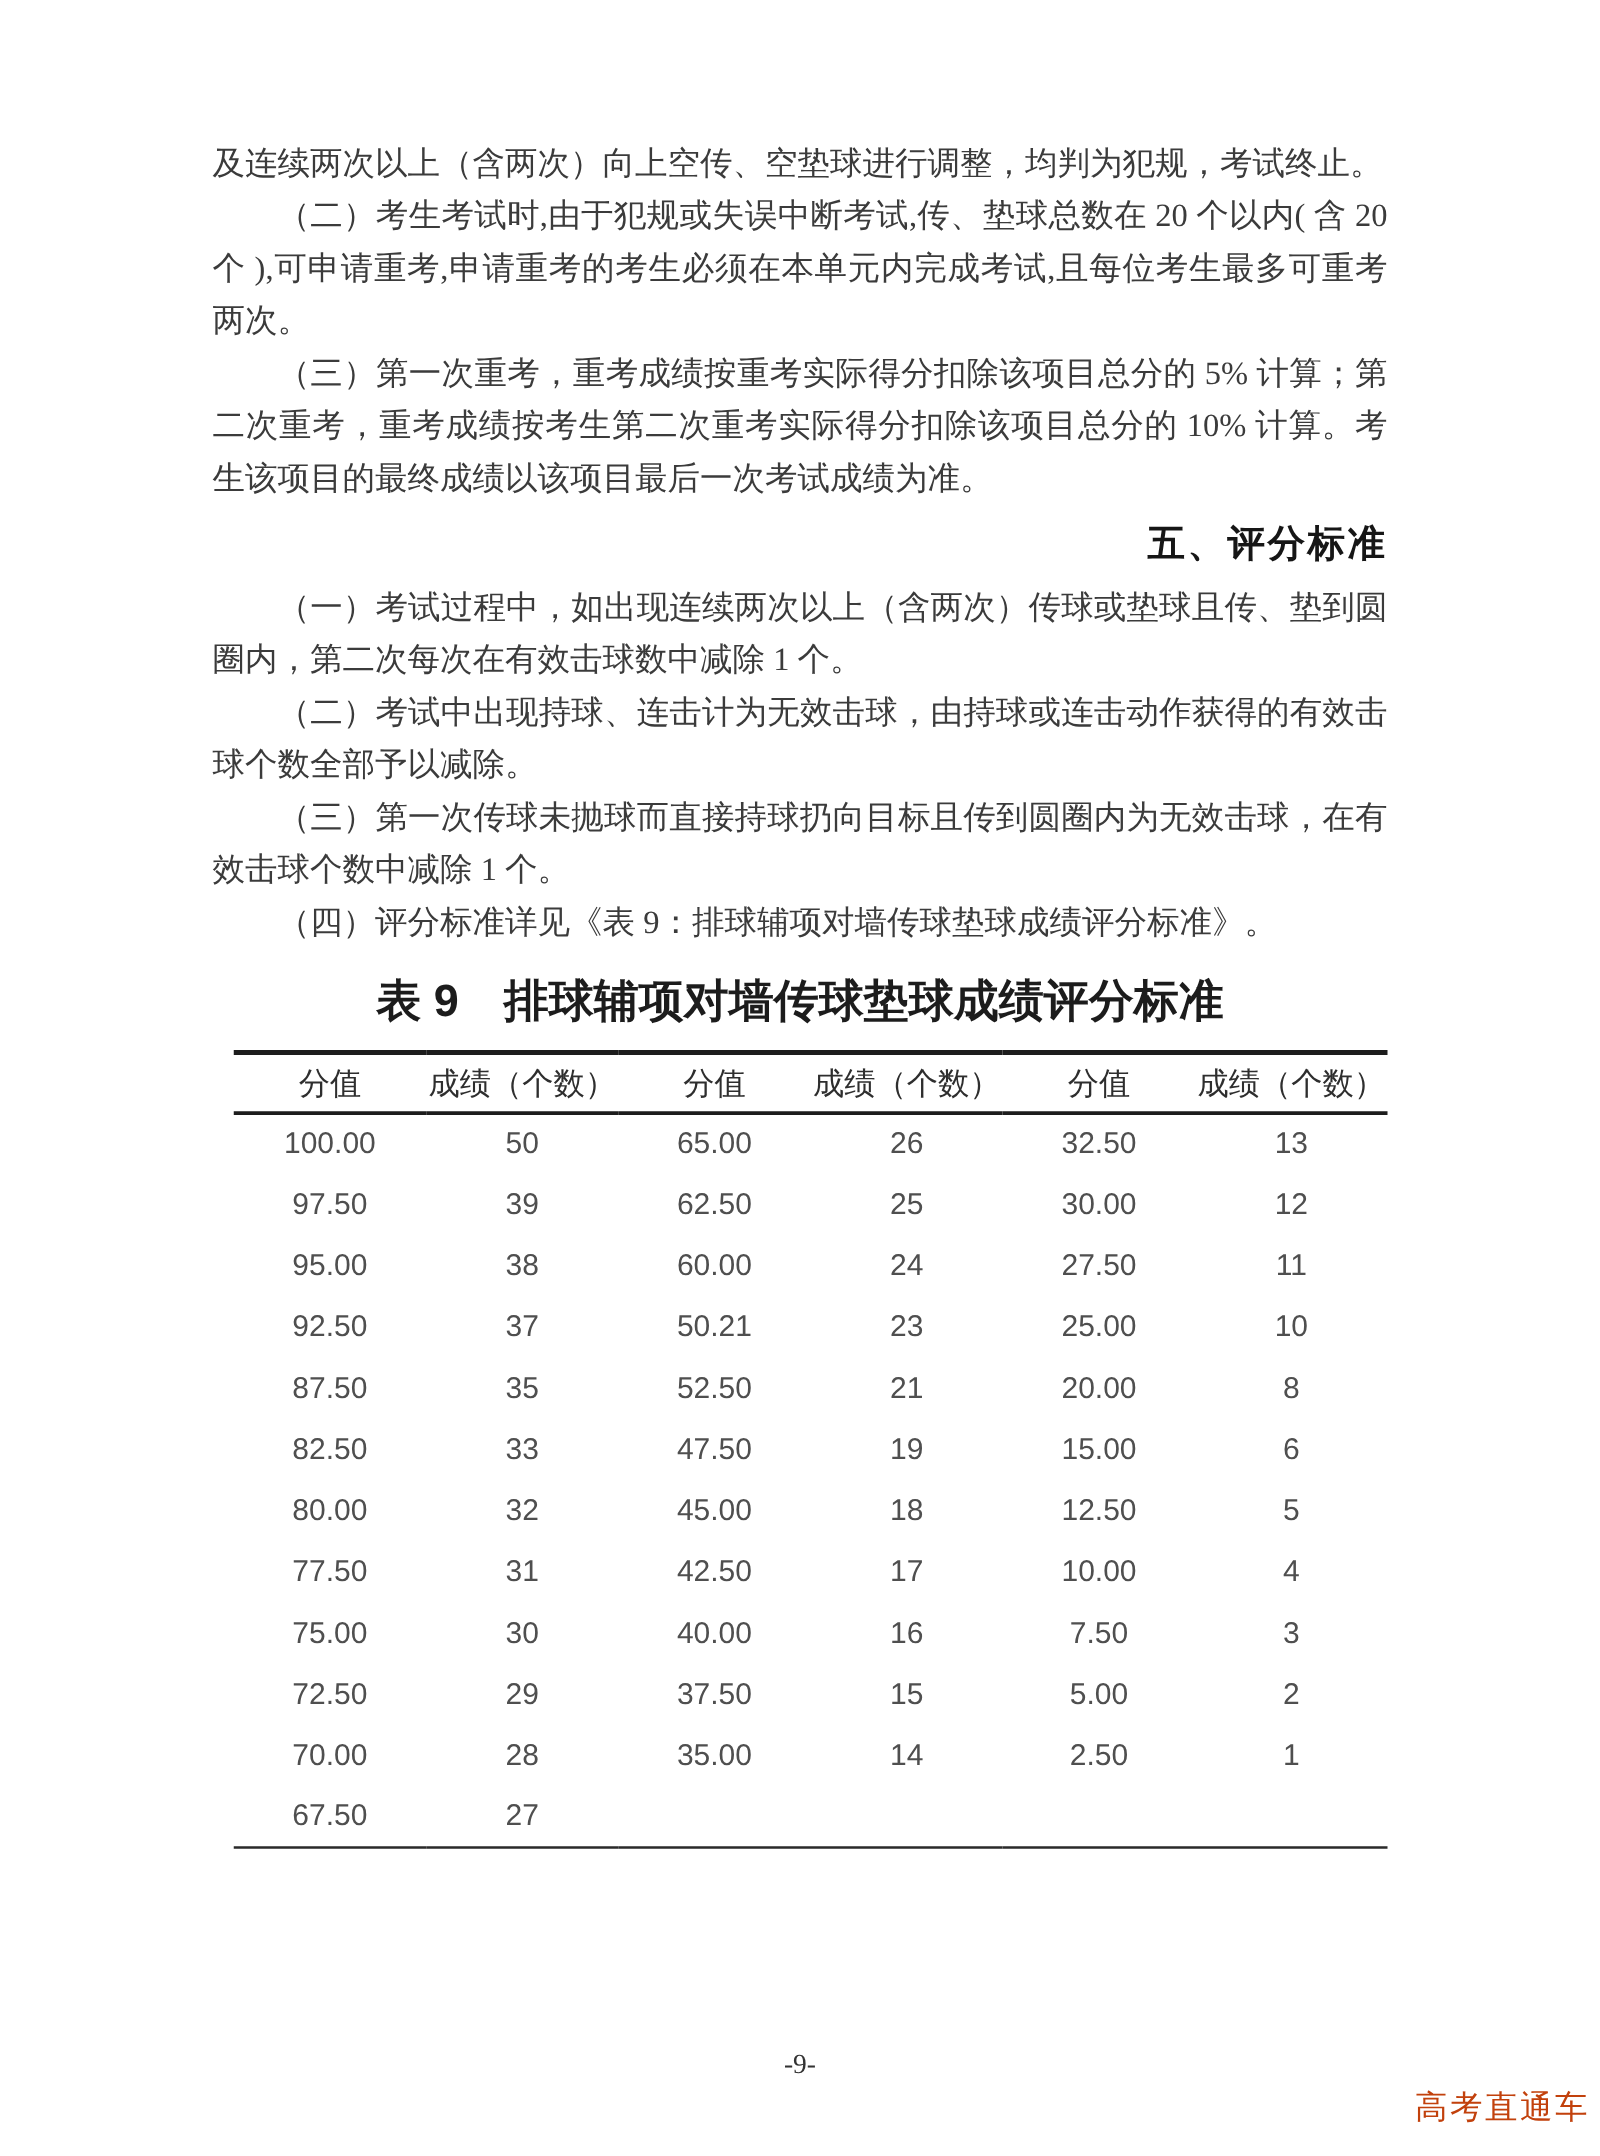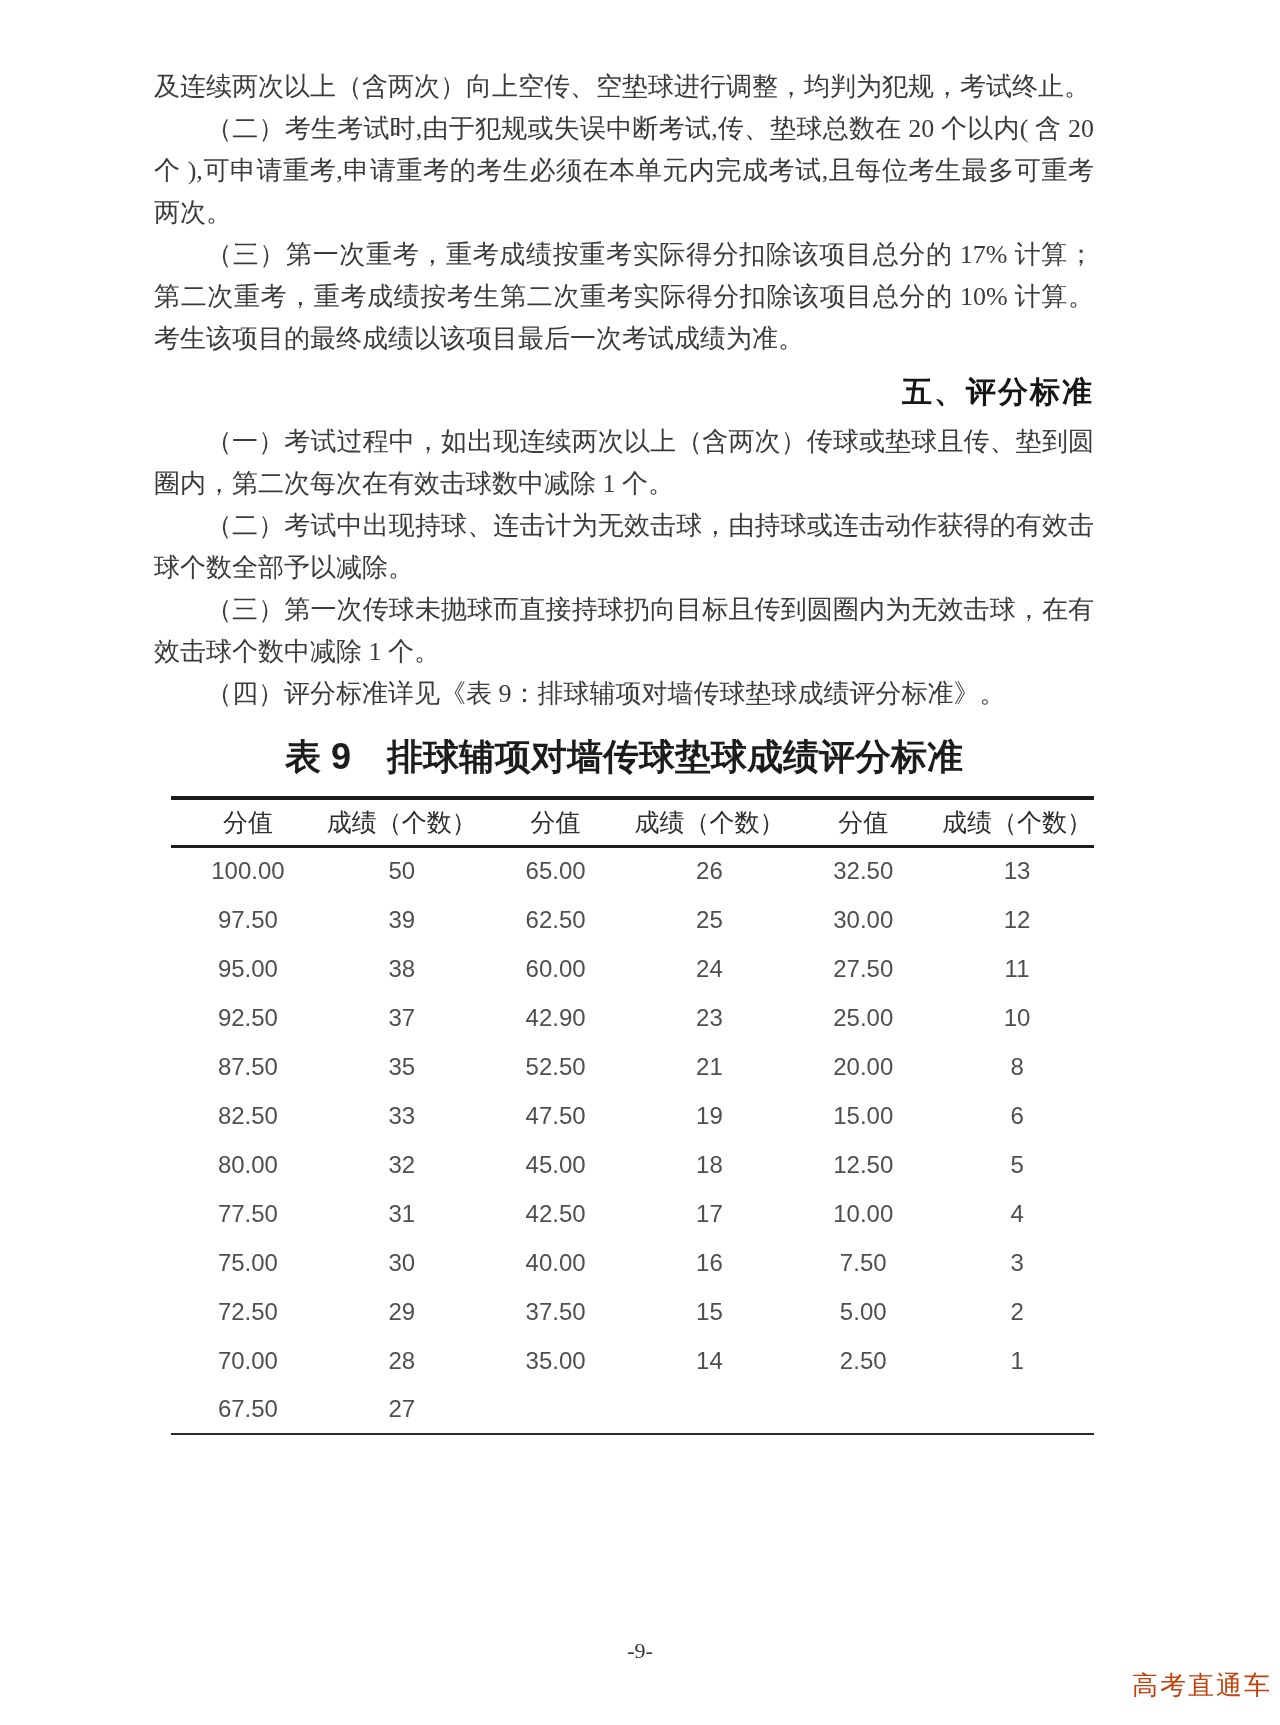--- a/index.html
+++ b/index.html
@@ -9,24 +9,24 @@
     width: 1280px;
     height: 1725px;
     margin: 0 auto;
     background: #ffffff;
     font-family: "Liberation Serif", serif;
     color: #3b3b3b;
     overflow: hidden;
   }
   .content {
     position: absolute;
-    left: 154px;
+    left: 170px;
     top: 0;
     width: 940px;
-    padding-top: 66px;
+    padding-top: 110px;
   }
   .para {
     font-size: 26px;
     line-height: 42px;
     text-align: justify;
     color: #3b3b3b;
   }
   .para.indent { text-indent: 2em; }
   .section-heading {
     font-family: "Liberation Sans", sans-serif;
@@ -91,21 +91,21 @@
   }
 </style>
 </head>
 <body>
 
 <div class="page">
   <div class="content">
 
     <p class="para">及连续两次以上（含两次）向上空传、空垫球进行调整，均判为犯规，考试终止。</p>
     <p class="para indent">（二）考生考试时,由于犯规或失误中断考试,传、垫球总数在 20 个以内( 含 20 个 ),可申请重考,申请重考的考生必须在本单元内完成考试,且每位考生最多可重考两次。</p>
-    <p class="para indent">（三）第一次重考，重考成绩按重考实际得分扣除该项目总分的 17% 计算；第二次重考，重考成绩按考生第二次重考实际得分扣除该项目总分的 10% 计算。考生该项目的最终成绩以该项目最后一次考试成绩为准。</p>
+    <p class="para indent">（三）第一次重考，重考成绩按重考实际得分扣除该项目总分的 5% 计算；第二次重考，重考成绩按考生第二次重考实际得分扣除该项目总分的 10% 计算。考生该项目的最终成绩以该项目最后一次考试成绩为准。</p>
 
     <h2 class="section-heading">五、评分标准</h2>
 
     <p class="para indent">（一）考试过程中，如出现连续两次以上（含两次）传球或垫球且传、垫到圆圈内，第二次每次在有效击球数中减除 1 个。</p>
     <p class="para indent">（二）考试中出现持球、连击计为无效击球，由持球或连击动作获得的有效击球个数全部予以减除。</p>
     <p class="para indent">（三）第一次传球未抛球而直接持球扔向目标且传到圆圈内为无效击球，在有效击球个数中减除 1 个。</p>
     <p class="para indent">（四）评分标准详见《表 9：排球辅项对墙传球垫球成绩评分标准》。</p>
 
     <div class="table-title">表 9　排球辅项对墙传球垫球成绩评分标准</div>
 
@@ -145,21 +145,21 @@
             <td>38</td>
             <td>60.00</td>
             <td>24</td>
             <td>27.50</td>
             <td>11</td>
           </tr>
 
           <tr>
             <td>92.50</td>
             <td>37</td>
-            <td>42.90</td>
+            <td>50.21</td>
             <td>23</td>
             <td>25.00</td>
             <td>10</td>
           </tr>
 
 
           <tr>
             <td>87.50</td>
             <td>35</td>
             <td>52.50</td>

